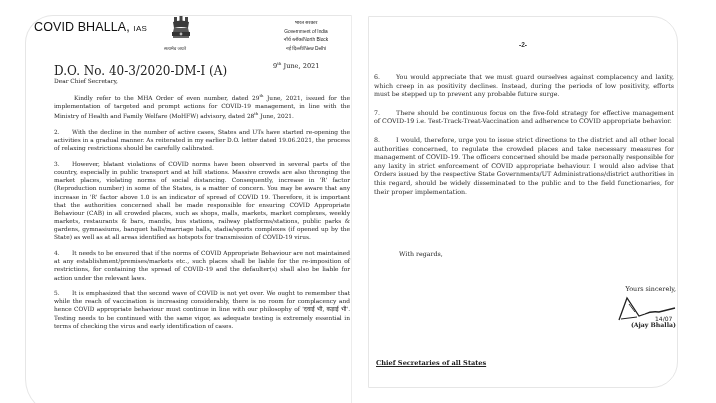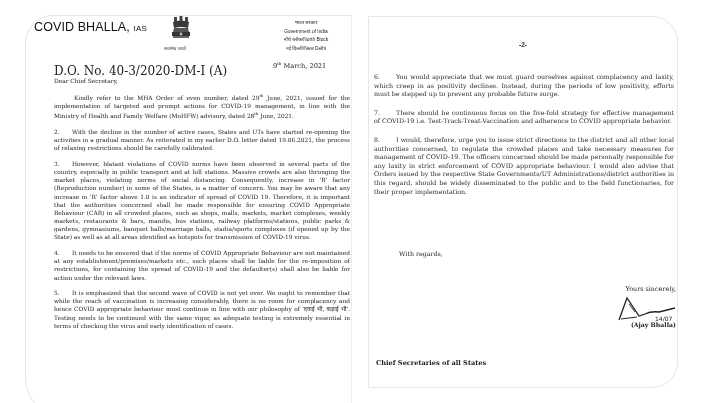--- a/index.html
+++ b/index.html
@@ -165,20 +165,21 @@
       font-size: 6.2px;
       font-weight: bold;
       color: #222;
     }
     .addressee {
       position: absolute;
       left: 7px;
       top: 342px;
       font-size: 6.6px;
       font-weight: bold;
+      text-decoration: underline;
       color: #222;
     }
   </style>
 </head>
 <body>
 
 <div class="page page-left">
   <div class="sender-name">
     <span>COVID BHALLA,</span>
     <span class="suffix">IAS</span>
@@ -198,21 +199,21 @@
 
   <div class="gov-block">
     <div>भारत सरकार</div>
     <div>Government of India</div>
     <div>नॉर्थ ब्लॉक/North Block</div>
     <div>नई दिल्ली/New Delhi</div>
   </div>
 
   <div class="ref-line">D.O. No. 40-3/2020-DM-I (A)</div>
   <div class="date-line">
-    <span>9</span><sup>th</sup><span> March, 2021</span>
+    <span>9</span><sup>th</sup><span> June, 2021</span>
   </div>
 
   <div class="body-left">
     <p class="salutation">Dear Chief Secretary,</p>
 
     <p class="para">
       <span class="indent"></span><span>Kindly refer to the MHA Order of even number, dated 29</span><sup>th</sup><span> June, 2021, issued for the implementation of targeted and prompt actions for COVID-19 management, in line with the Ministry of Health and Family Welfare (MoHFW) advisory, dated 28</span><sup>th</sup><span> June, 2021.</span>
     </p>
 
     <p class="para">

